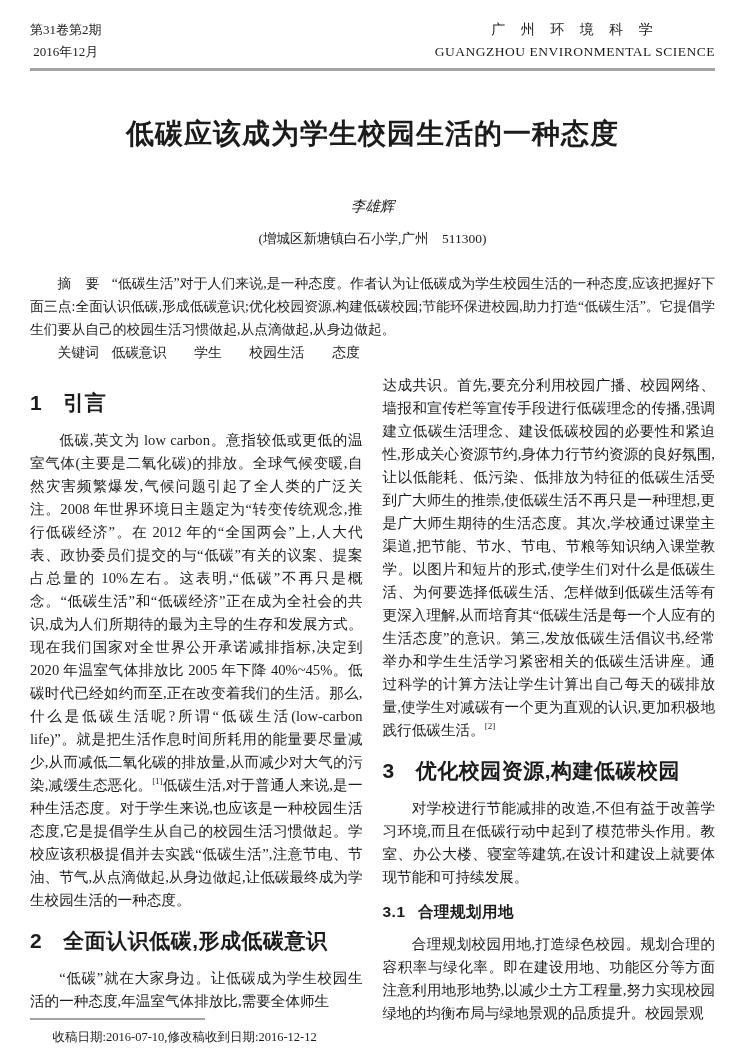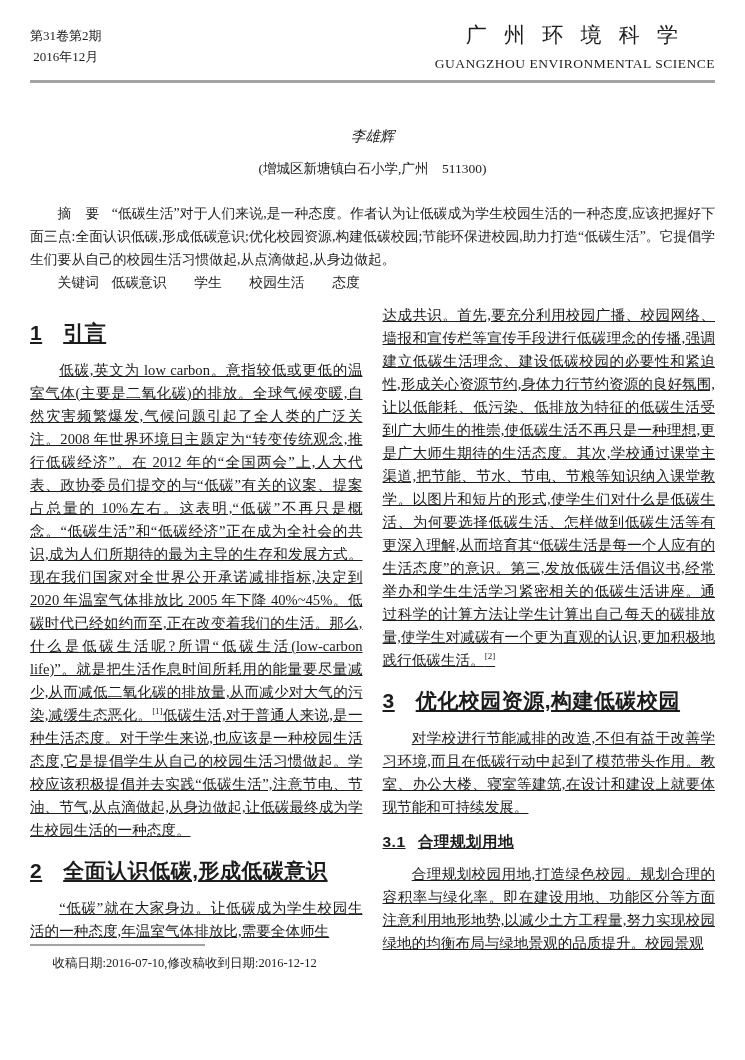--- a/index.html
+++ b/index.html
@@ -18,21 +18,21 @@
   
   .journal-header {
     display: flex;
     justify-content: space-between;
     align-items: center;
     font-size: 13px;
     line-height: 1.65;
   }
   .jh-left { text-align: center; }
   .jh-center { text-align: center; }
-  .jh-center .cn { font-size: 21px; letter-spacing: 6px; }
+  .jh-center .cn { font-size: 14px; letter-spacing: 6px; }
   .jh-center .en { font-size: 13.5px; letter-spacing: 0.5px; }
   .jh-right { text-align: right; }
   .jh-right .pagenum { display: inline-block; margin-left: 14px; }
   .header-rule {
     height: 3px;
     background: #a3a3a3;
     margin-top: 5px;
   }
   
   .article-title {
@@ -74,21 +74,21 @@
     line-height: 23px;
     text-indent: 2em;
   }
   .keyword { margin-right: 2em; }
   
   .columns {
     display: flex;
     gap: 20px;
     margin-top: 10px;
   }
-  .col { width: 333px; text-decoration: underline; }
+  .col { width: 333px; }
   .sec-h {
     font-family: "Liberation Sans", sans-serif;
     font-weight: bold;
     font-size: 21px;
     margin: 15px 0 12px 0;
     letter-spacing: 0.5px;
   }
   .sec-h .sec-no { margin-right: 1em; }
   .sec-h.sub { font-size: 15.5px; margin: 13px 0 10px 0; }
   .sec-h.sub .sec-no { margin-right: 0.8em; }
@@ -101,21 +101,21 @@
   }
   .para.no-indent { text-indent: 0; }
   sup.cite {
     font-size: 9px;
     line-height: 0;
   }
   
   .footnote {
     position: absolute;
     left: 30px;
-    top: 944px;
+    top: 1018px;
     width: 340px;
   }
   .footnote-rule {
     width: 175px;
     height: 2px;
     background: #a3a3a3;
     margin-bottom: 9px;
   }
   .footnote-text {
     font-size: 12.5px;
@@ -133,20 +133,21 @@
       <div>第31卷第2期</div>
       <div>2016年12月</div>
     </div>
     <div class="jh-center">
       <div class="cn">广 州 环 境 科 学</div>
       <div class="en">GUANGZHOU ENVIRONMENTAL SCIENCE</div>
     </div>
   </div>
   <div class="header-rule"></div>
 
+  <h1 class="article-title">低碳应该成为学生校园生活的一种态度</h1>
   <div class="author">李雄辉</div>
   <div class="affiliation">(增城区新塘镇白石小学,广州　511300)</div>
 
   <p class="abstract"><span class="abstract-label">摘　要</span><span>“低碳生活”对于人们来说,是一种态度。作者认为让低碳成为学生校园生活的一种态度,应该把握好下面三点:全面认识低碳,形成低碳意识;优化校园资源,构建低碳校园;节能环保进校园,助力打造“低碳生活”。它提倡学生们要从自己的校园生活习惯做起,从点滴做起,从身边做起。</span></p>
 
   <p class="keywords"><span class="keywords-label">关键词</span><span class="keyword">低碳意识</span><span class="keyword">学生</span><span class="keyword">校园生活</span><span class="keyword">态度</span></p>
 
   <div class="columns">
 
     <div class="col">

